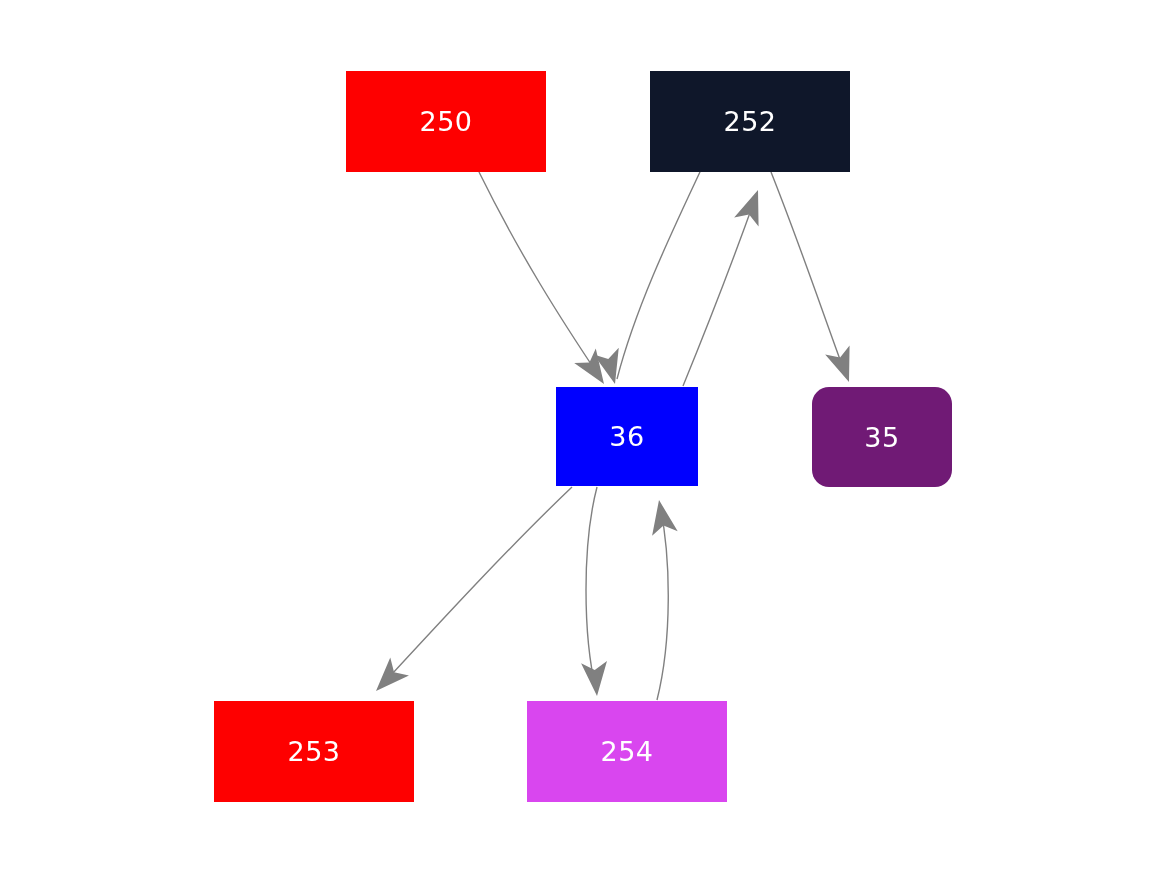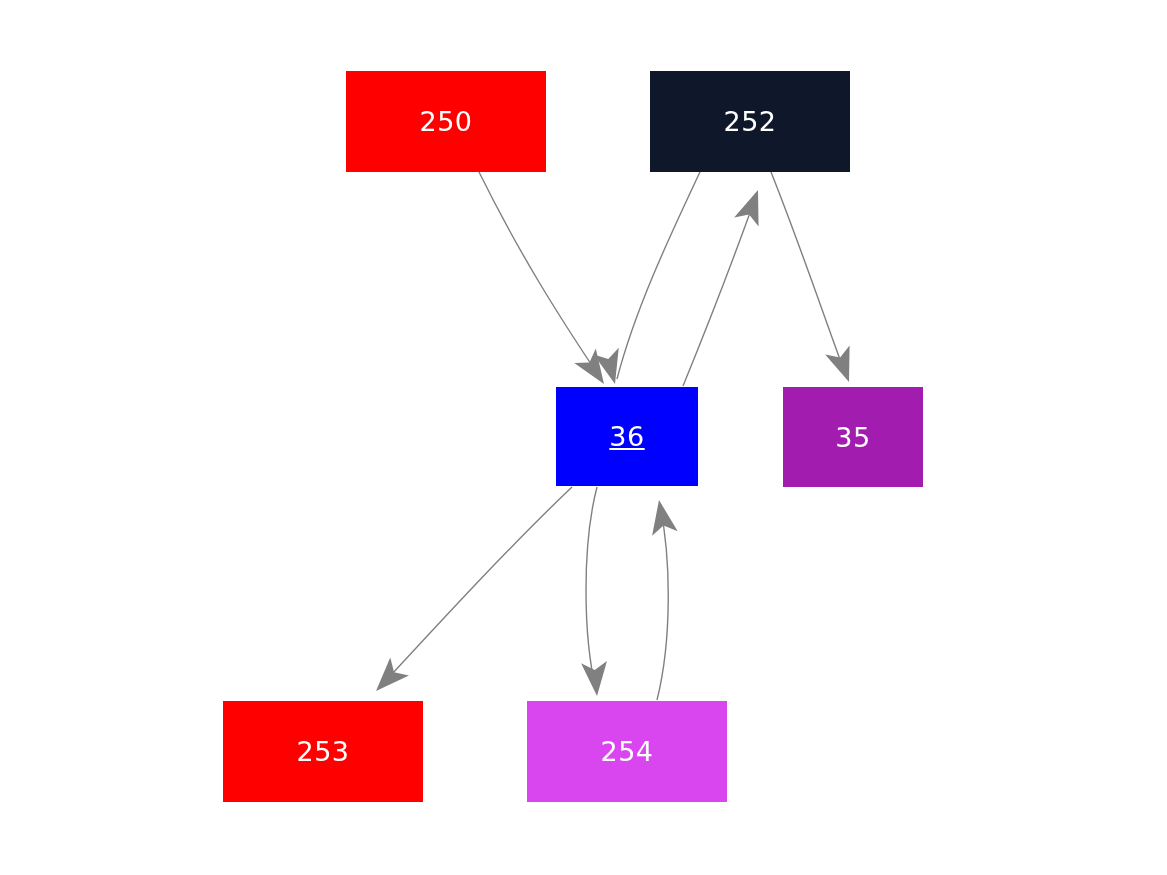--- a/index.html
+++ b/index.html
@@ -79,26 +79,26 @@
         <path d="M 0,0 L -34,-13 L -26,0 L -34,13 Z" fill="#808080" transform="translate(659,500) rotate(-100)"></path>
       </g>
     </svg>
 
   <div class="node" style="left: 346px; top: 71px; width: 200px; height: 101px; background: rgb(254, 0, 0); color: rgb(255, 255, 255);">
     <span class="node-label">250</span>
   </div>
   <div class="node" style="left: 650px; top: 71px; width: 200px; height: 101px; background: #0f172a; color: rgb(255, 255, 255);">
     <span class="node-label">252</span>
   </div>
-  <div class="node" style="left: 556px; top: 387px; width: 142px; height: 99px; background: rgb(0, 0, 255); color: rgb(255, 255, 255); text-decoration: underline;">
+  <div class="node" style="left: 556px; top: 387px; width: 142px; height: 99px; background: rgb(0, 0, 255); color: rgb(255, 255, 255);">
     <span class="node-label">36</span>
   </div>
-  <div class="node" style="left: 783px; top: 387px; width: 140px; height: 100px; background: #a21caf; color: rgb(255, 255, 255);">
+  <div class="node" style="left: 812px; top: 387px; width: 140px; height: 100px; background: #701a75; color: rgb(255, 255, 255); border-radius: 17px;">
     <span class="node-label">35</span>
   </div>
-  <div class="node" style="left: 223px; top: 701px; width: 200px; height: 101px; background: rgb(254, 0, 0); color: rgb(255, 255, 255);">
+  <div class="node" style="left: 214px; top: 701px; width: 200px; height: 101px; background: rgb(254, 0, 0); color: rgb(255, 255, 255);">
     <span class="node-label">253</span>
   </div>
   <div class="node" style="left: 527px; top: 701px; width: 200px; height: 101px; background: #d946ef; color: rgb(255, 255, 255);">
     <span class="node-label">254</span>
   </div>
 
 </div>
 
 </body></html>

